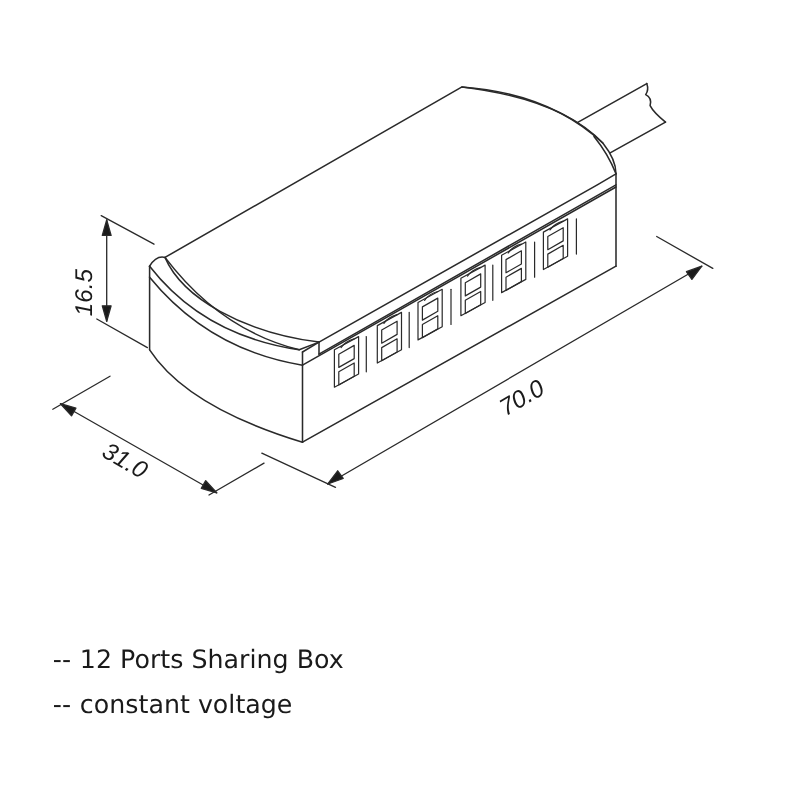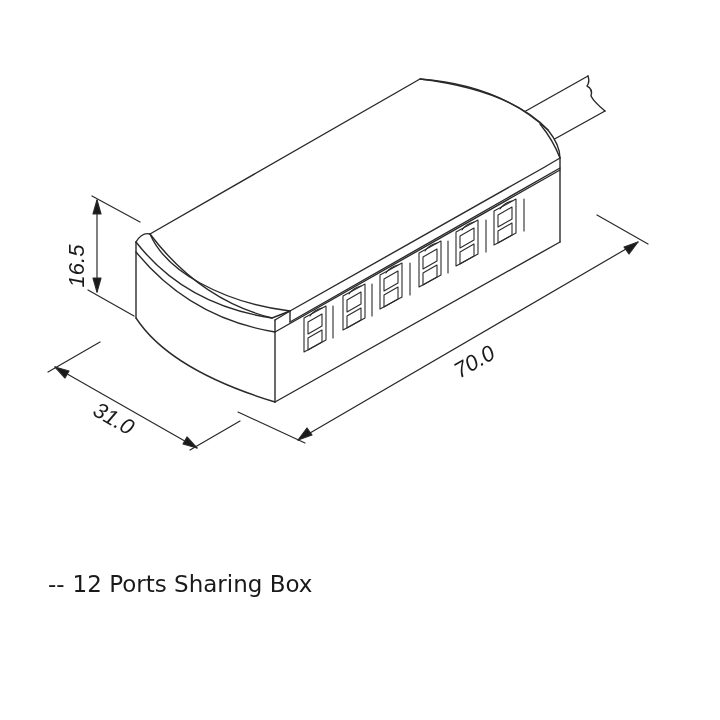--- a/index.html
+++ b/index.html
@@ -1,18 +1,18 @@
 <!DOCTYPE html>
 <html><head>
 <meta charset="utf-8">
 <style>
   html, body { margin: 0; padding: 0; background: #ffffff; }
   body { width: 720px; height: 720px; position: relative; overflow: hidden; font-family: "DejaVu Sans", sans-serif; }
   #drawing { position: absolute; left: 0; top: 0; width: 720px; height: 540px; }
-  .specs { position: absolute; left: 48px; top: 564px; margin: 0; padding: 0; list-style: none; }
+  .specs { position: absolute; left: 48px; top: 580px; margin: 0; padding: 0; list-style: none; }
   .specs li { font-family: "DejaVu Sans", sans-serif; font-size: 23px; color: #1a1a1a; height: 41px; line-height: 41px; letter-spacing: 0px; white-space: nowrap; }
   .specs .dash { margin-right: 8px; }
   .dim-text { font-family: "Liberation Sans", sans-serif; font-style: italic; font-size: 22px; fill: #1a1a1a; }
 </style>
 </head>
 <body>
 
 <svg id="drawing" viewBox="0 0 720 540" xmlns="http://www.w3.org/2000/svg">
   <g fill="none" stroke="#2a2a2a" stroke-width="1.4" stroke-linejoin="round" stroke-linecap="round">
 
@@ -120,13 +120,14 @@
     </g>
   </g>
 
   <text class="dim-text" transform="translate(84,266) rotate(-90)" text-anchor="middle"><tspan>16.5</tspan></text>
   <text class="dim-text" transform="translate(110,425) rotate(30)" text-anchor="middle"><tspan>31.0</tspan></text>
   <text class="dim-text" transform="translate(478,368) rotate(-30)" text-anchor="middle"><tspan>70.0</tspan></text>
 </svg>
 
 <ul class="specs">
   <li><span class="dash">--</span><span>12 Ports Sharing Box</span></li>
+  <li><span class="dash">--</span><span>constant voltage</span></li>
 </ul>
 
 </body></html>

